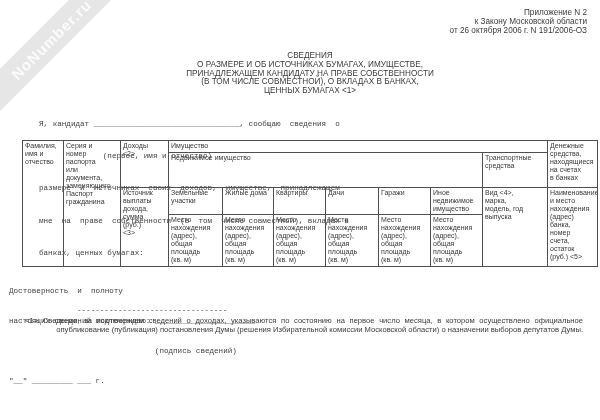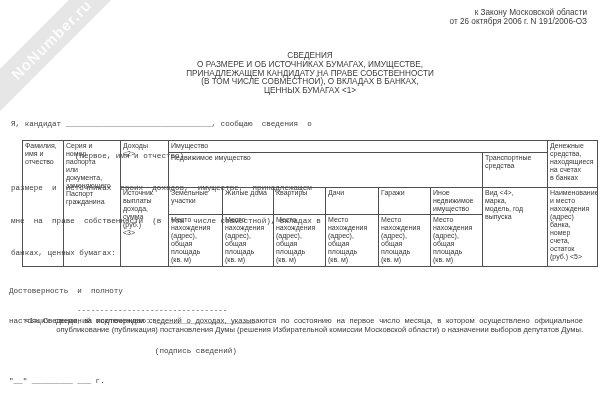--- a/index.html
+++ b/index.html
@@ -10,21 +10,21 @@
   
   .wm {
     position:absolute; left:-38px; top:24px; width:178px; height:30px;
     background:#e6e6e6; transform:rotate(-45deg);
     display:flex; align-items:center; justify-content:center;
     color:#fbfbfb; font-size:15px; font-weight:bold; letter-spacing:1px;
   }
   .hdr { position:absolute; top:8px; right:13px; text-align:right; font-size:8.2px; line-height:9.2px; }
   .title { position:absolute; top:52px; left:20px; width:580px; text-align:center; font-size:8.2px; line-height:8.8px; }
   .mono { font-family:"Liberation Mono","DejaVu Sans Mono",monospace; white-space:pre; color:#3f3f3f; }
-  .intro { position:absolute; left:11px; top:97px; font-size:7.6px; line-height:10.8px; }
+  .intro { position:absolute; left:39px; top:97px; font-size:7.6px; line-height:10.8px; }
   .conf  { position:absolute; left:9px; top:266px; font-size:7.6px; line-height:10px; }
   .sep   { position:absolute; left:77px; top:306px; font-size:7.6px; }
   .fn    { position:absolute; left:10px; top:316px; width:573px; font-size:7.6px; line-height:9.2px; }
   .fn1   { text-align:justify; text-align-last:justify; text-indent:15px; white-space:normal; }
   .fn2   { text-align:right; white-space:nowrap; }
 
   table.tbl {
     position:absolute; left:22px; top:140px;
     border-collapse:collapse; table-layout:fixed;
   }
@@ -38,20 +38,21 @@
 </head>
 <body>
 
 <div class="page">
 
   <div class="wm">
     <span>NoNumber.ru</span>
   </div>
 
   <div class="hdr">
+    <div>Приложение N 2</div>
     <div>к Закону Московской области</div>
     <div>от 26 октября 2006 г. N 191/2006-ОЗ</div>
   </div>
 
   <div class="title">
     <div>СВЕДЕНИЯ</div>
     <div>О РАЗМЕРЕ И ОБ ИСТОЧНИКАХ БУМАГАХ, ИМУЩЕСТВЕ,</div>
     <div>ПРИНАДЛЕЖАЩЕМ КАНДИДАТУ НА ПРАВЕ СОБСТВЕННОСТИ</div>
     <div>(В ТОМ ЧИСЛЕ СОВМЕСТНОЙ), О ВКЛАДАХ В БАНКАХ,</div>
     <div>ЦЕННЫХ БУМАГАХ &lt;1&gt;</div>

